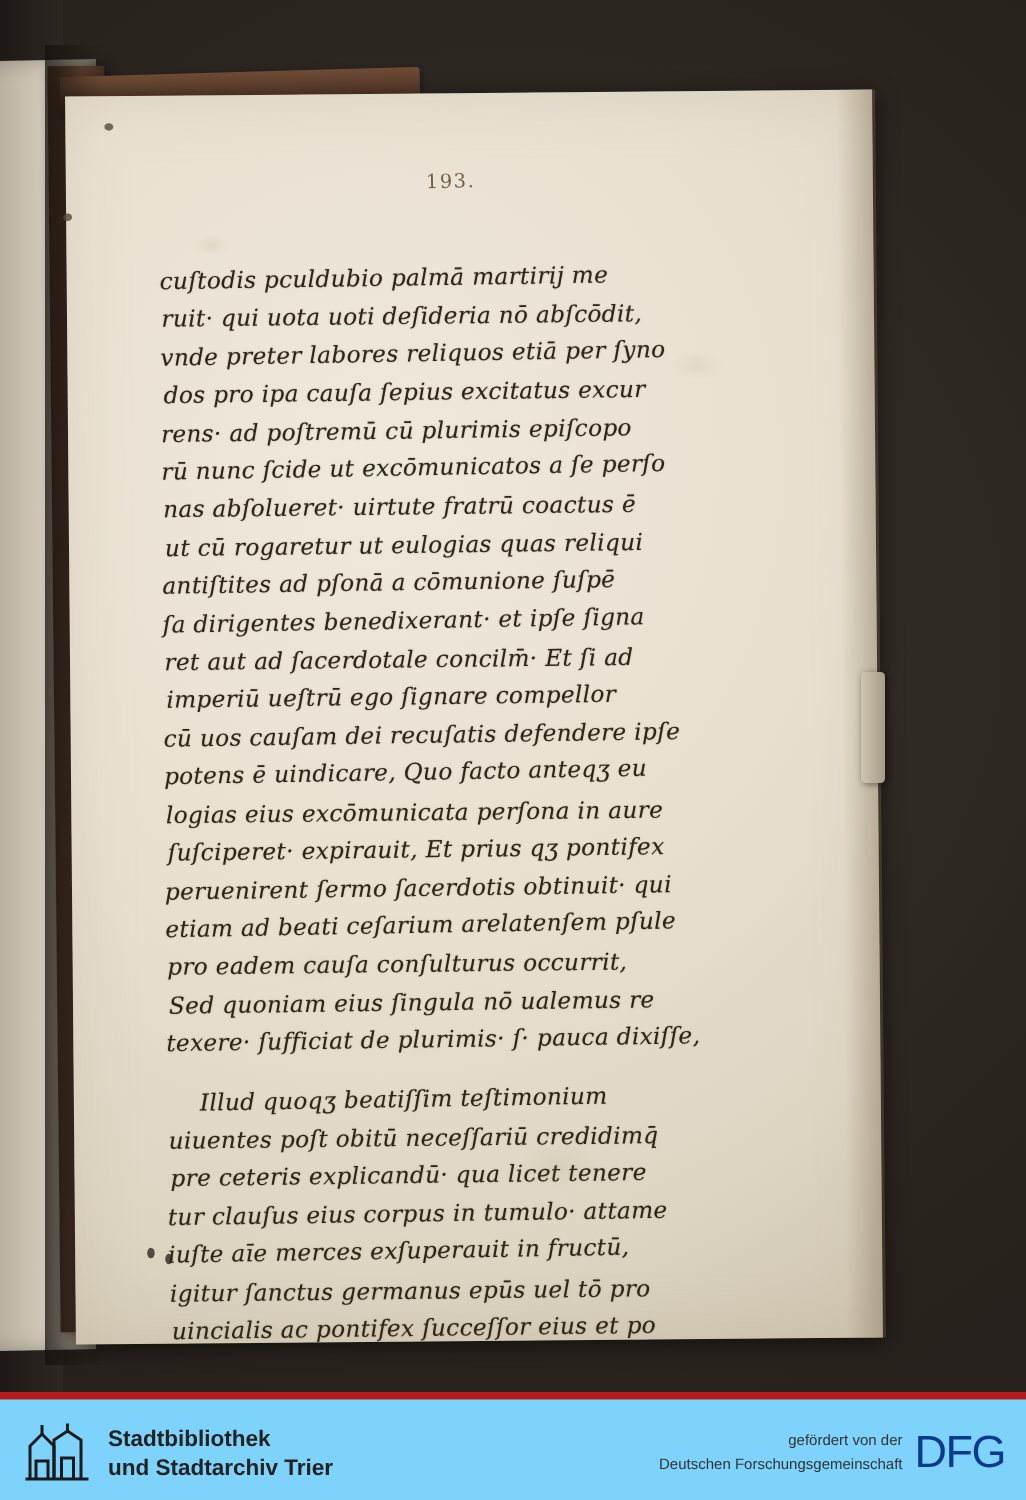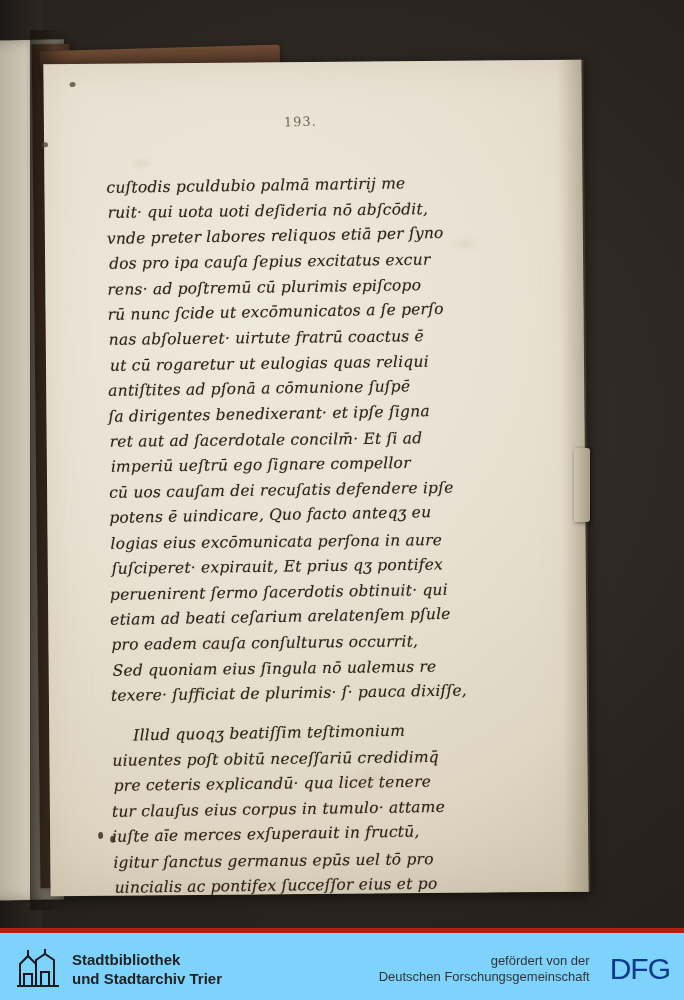--- a/index.html
+++ b/index.html
@@ -229,25 +229,25 @@
     white-space: pre-line;
   }
   .funder {
     margin-left: auto;
     display: flex;
     align-items: center;
   }
   .funder-text {
     text-align: right;
     font-family: "Liberation Sans", sans-serif;
-    font-size: 13px;
+    font-size: 10px;
     color: #333333;
     line-height: 16px;
     white-space: pre-line;
-    margin-right: 20px;
+    margin-right: 8px;
   }
   .dfg-logo {
     font-family: "Liberation Sans", sans-serif;
     font-size: 30px;
     font-weight: normal;
     color: #0a3a8c;
     letter-spacing: -1px;
     line-height: 34px;
   }
 </style>

